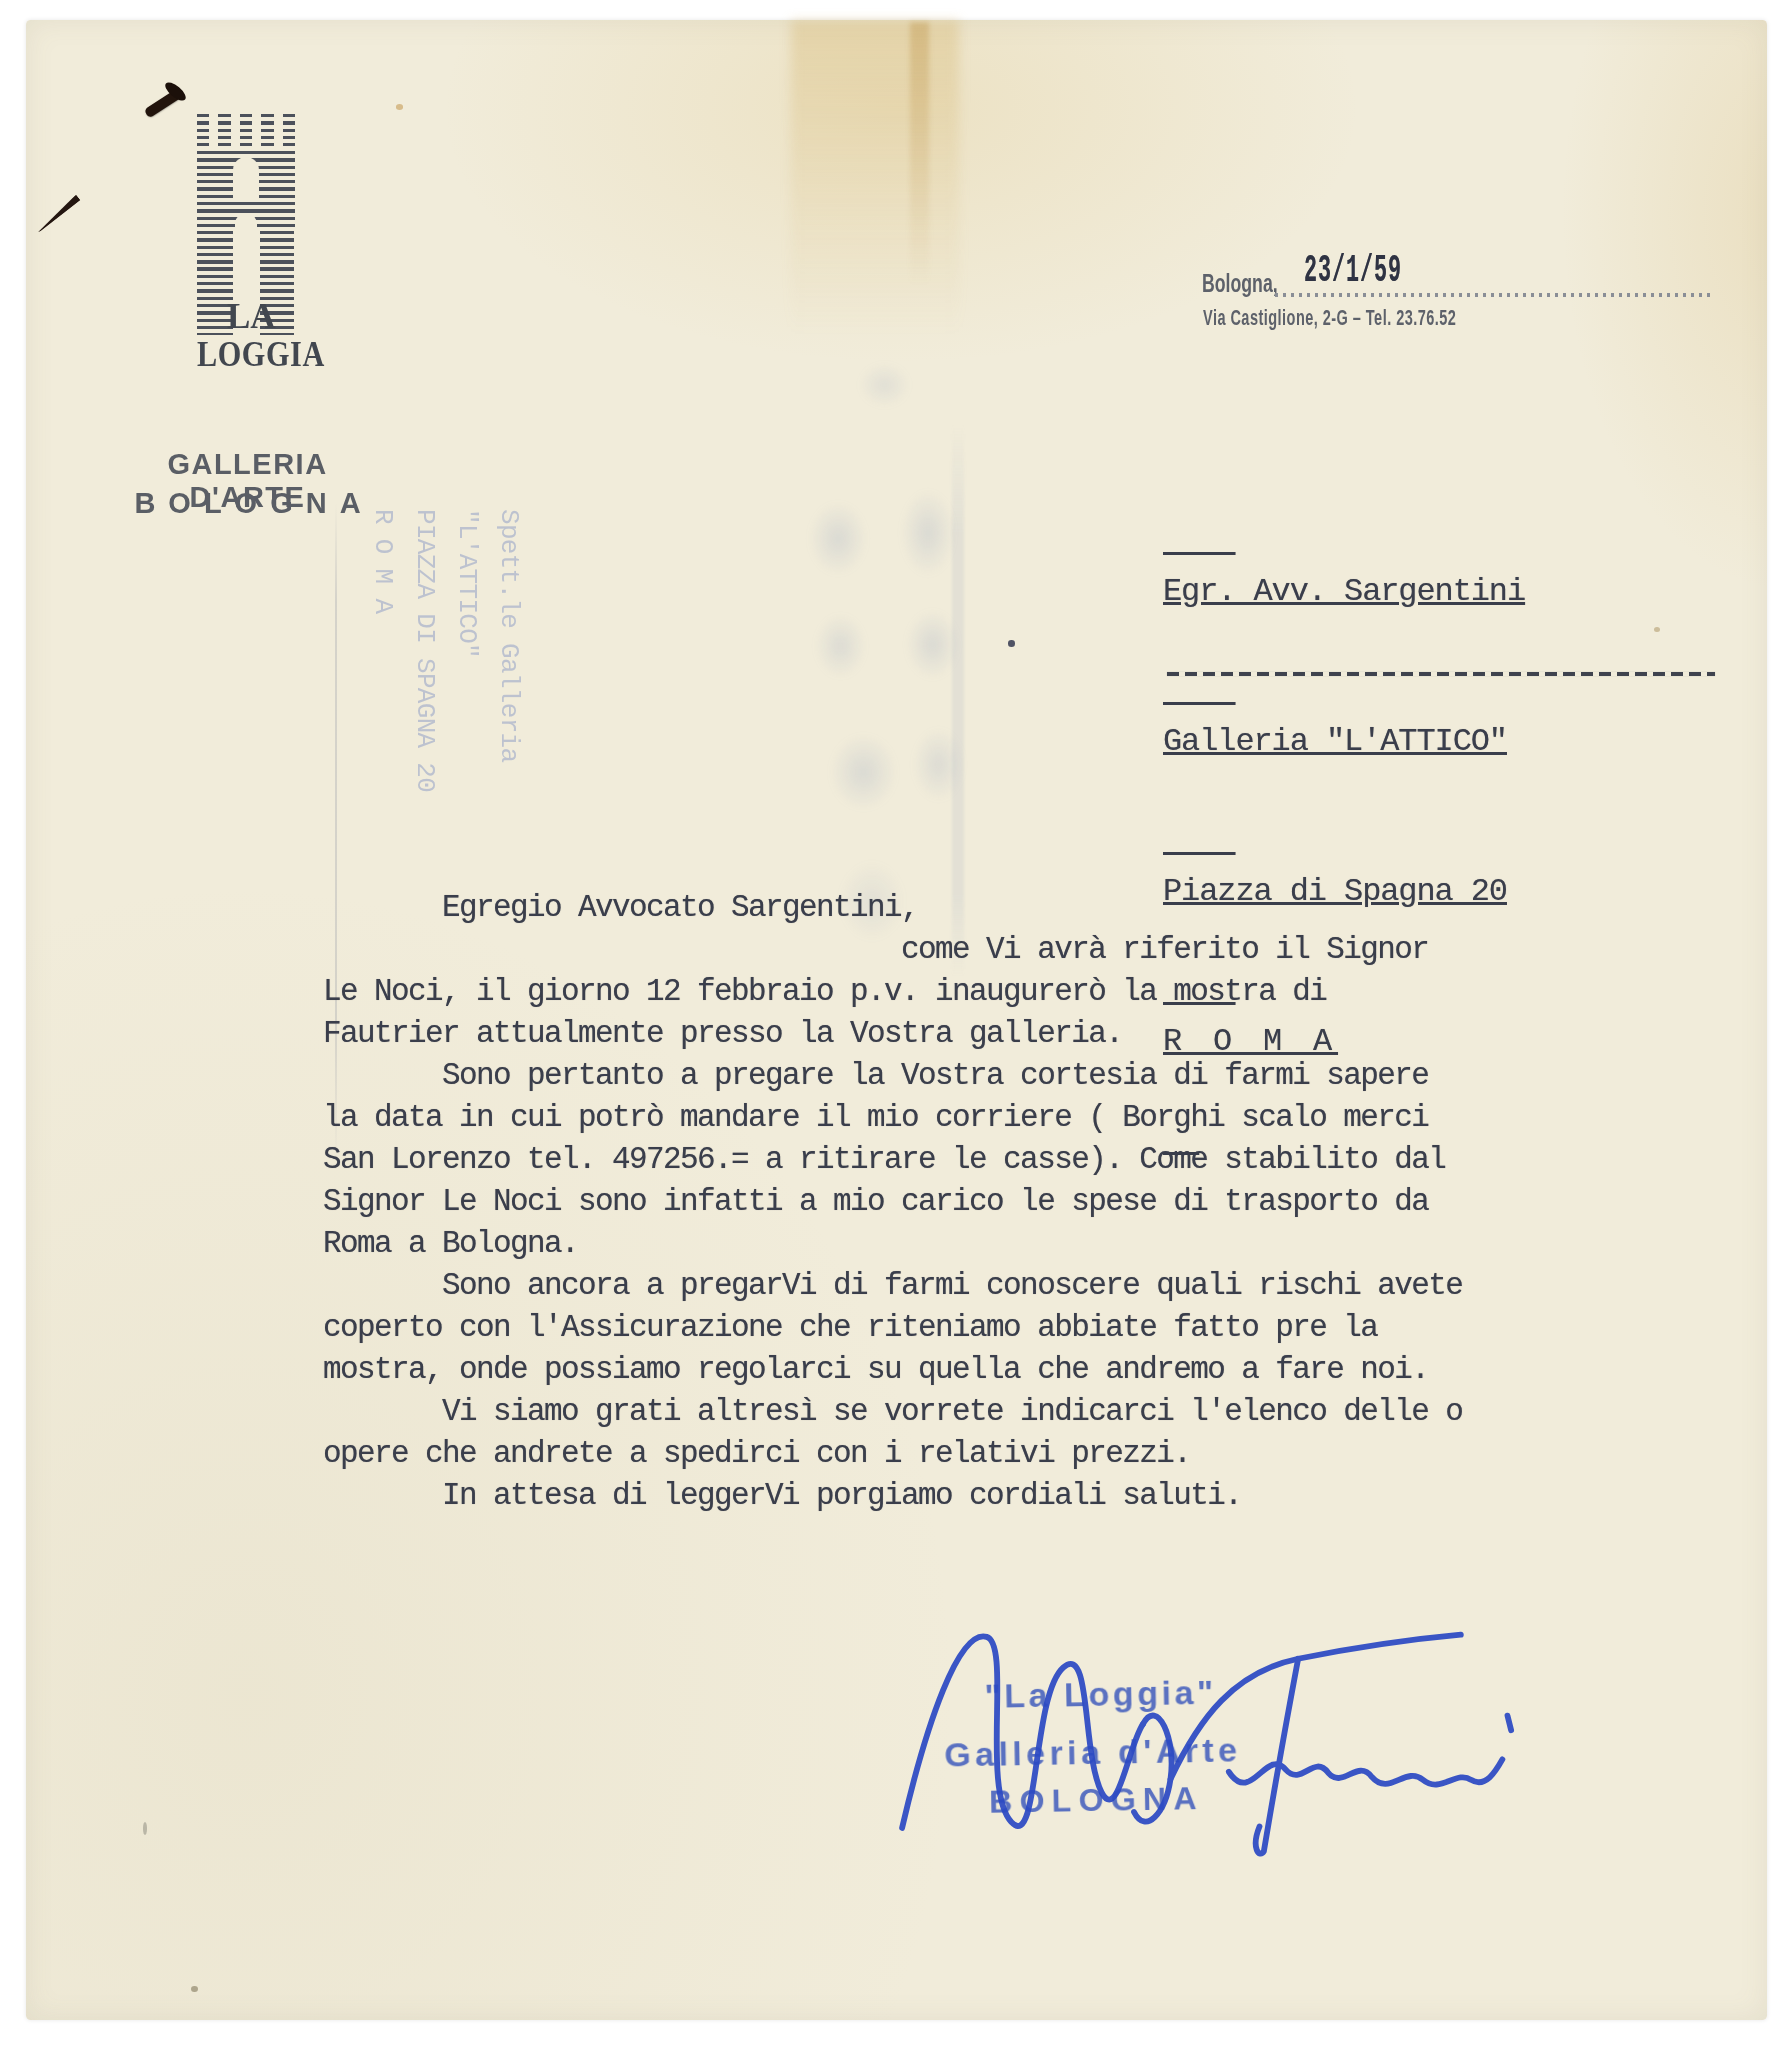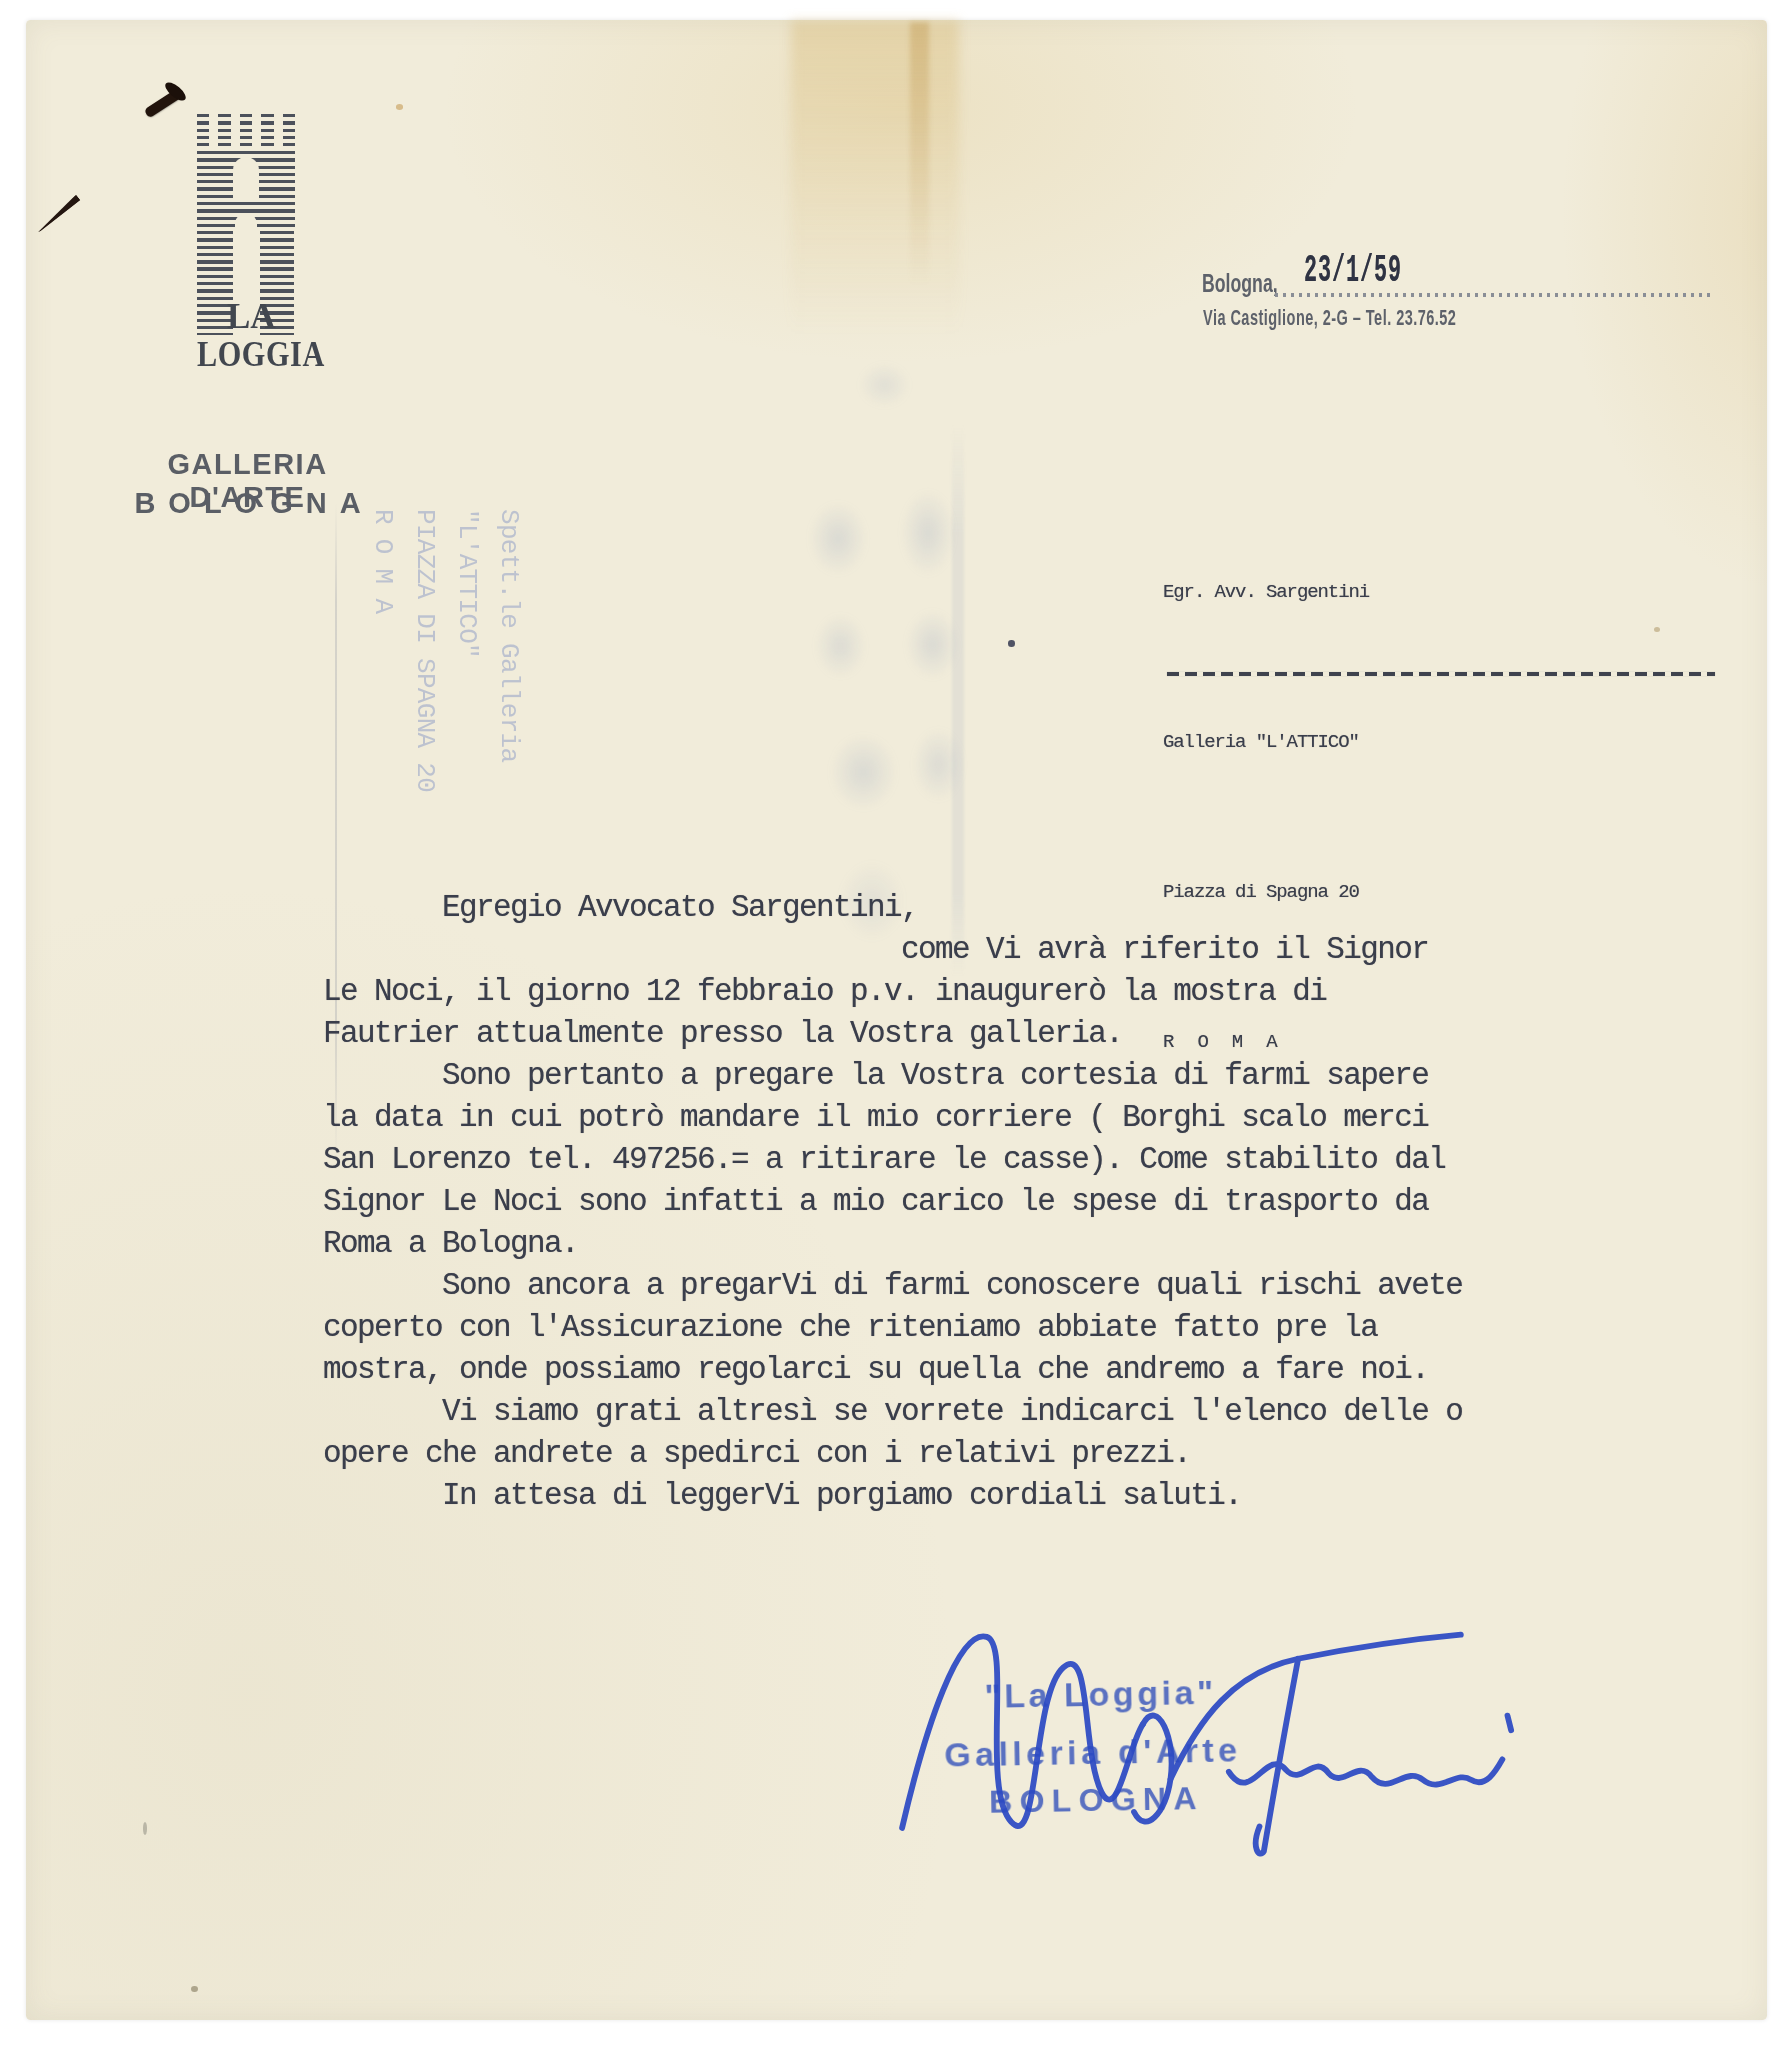--- a/index.html
+++ b/index.html
@@ -11,21 +11,21 @@
            radial-gradient(306px 510px at 1765px 190px, rgba(210,176,100,0.22), rgba(210,176,100,0) 75%),
            radial-gradient(1021px 1167px at 219px 1677px, rgba(205,195,160,0.15), rgba(205,195,160,0) 70%),
            linear-gradient(#f1ecda,#f1ecda);
          border-radius:4.4px;
          box-shadow: inset 0 0 29px rgba(120,110,80,0.10), 0 0 4.4px rgba(0,0,0,0.10);}
   .abs{position:absolute;}
   
   .typed{font-family:"Liberation Mono", monospace;color:#3a3e4b;
          text-shadow:0 0 0.7px rgba(58,62,75,0.55);}
   .body-text{font-size:31px;letter-spacing:-1.6px;line-height:42px;white-space:pre;}
-  .recipient{font-size:19px;letter-spacing:-1.1px;line-height:50px;white-space:pre;}
+  .recipient{font-size:32px;letter-spacing:-1.1px;line-height:50px;white-space:pre;text-decoration:underline;}
   
   .stripe{background:repeating-linear-gradient(to bottom,#4c515b 0px,#4c515b 3.3px,rgba(0,0,0,0) 3.3px,rgba(0,0,0,0) 7.3px);}
   .merlons{display:flex;justify-content:space-between;}
   .merlon{width:12.4px;height:36px;}
   .archcut{background:#f1ecda;border-radius:13px 13px 0 0;}
   .logo-serif{font-family:"Liberation Serif", serif;font-weight:bold;color:#42474f;}
   .gallery-label{color:#5a5e65;font-weight:bold;}
   
   .print-gray{color:#5d616a;font-weight:bold;transform-origin:left top;}
   .dotline{height:3.6px;background:repeating-linear-gradient(to right,#8a8e96 0 2.9px,rgba(0,0,0,0) 2.9px 8px);}

